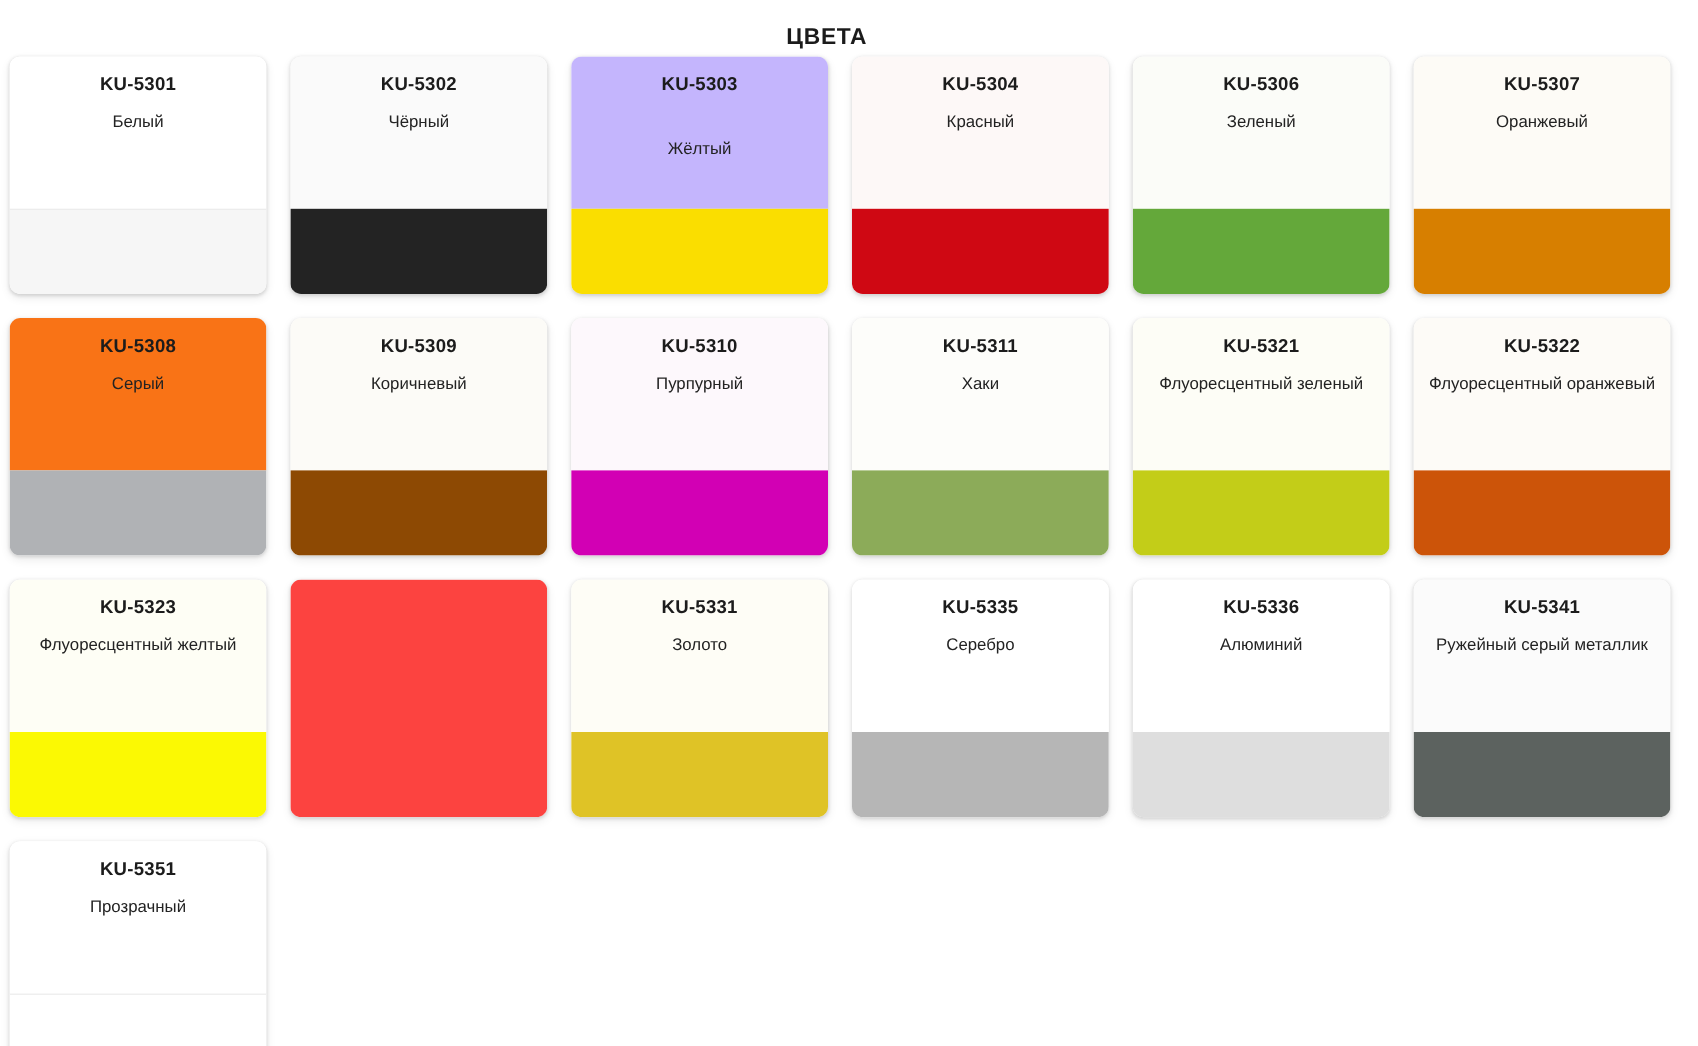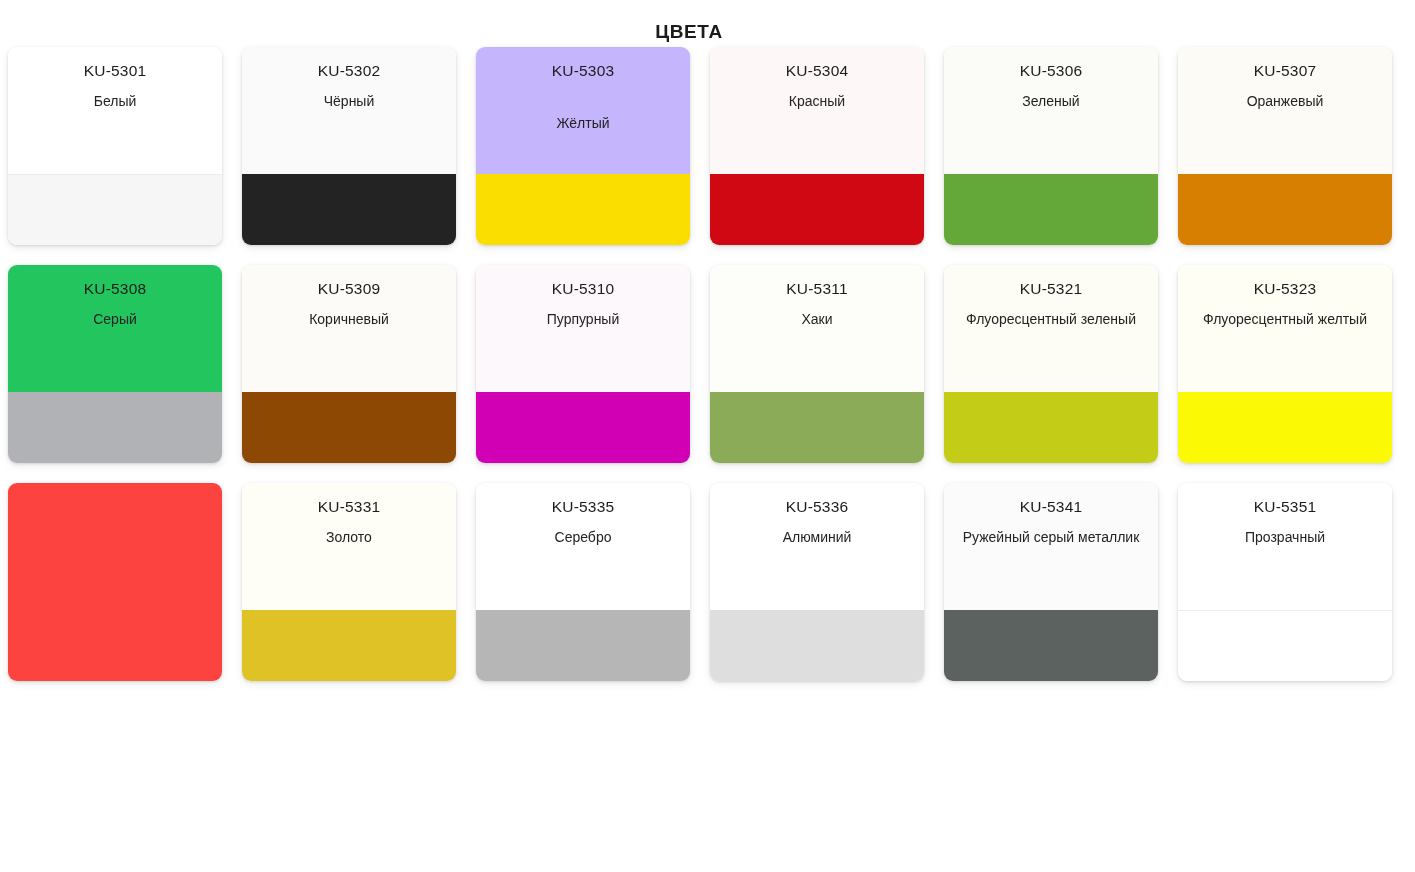--- a/index.html
+++ b/index.html
@@ -58,21 +58,21 @@
     height: 127px;
     padding: 14px 12px 0 12px;
     text-align: center;
     display: flex;
     flex-direction: column;
     align-items: center;
   }
 
   .card-code {
     font-size: 15.5px;
-    font-weight: normal;
+    font-weight: bold;
     color: #1c1c1c;
     letter-spacing: 0.2px;
     line-height: 20px;
     margin-bottom: 9px;
   }
 
   .card-name {
     font-size: 14px;
     font-weight: normal;
     color: #232323;
@@ -134,21 +134,21 @@
         <div class="card-swatch" style="background: rgb(100, 168, 58);"></div>
       </div>
       <div class="card">
         <div class="card-head" style="background: rgb(253, 251, 246);">
           <div class="card-code">KU-5307</div>
           <div class="card-name">Оранжевый</div>
         </div>
         <div class="card-swatch" style="background: rgb(215, 127, 0);"></div>
       </div>
       <div class="card">
-        <div class="card-head" style="background: #22c55e;">
+        <div class="card-head" style="background: #f97316;">
           <div class="card-code">KU-5308</div>
           <div class="card-name">Серый</div>
         </div>
         <div class="card-swatch" style="background: rgb(176, 178, 181);"></div>
       </div>
       <div class="card">
         <div class="card-head" style="background: rgb(252, 251, 247);">
           <div class="card-code">KU-5309</div>
           <div class="card-name">Коричневый</div>
         </div>
@@ -169,20 +169,27 @@
         <div class="card-swatch" style="background: rgb(140, 171, 89);"></div>
       </div>
       <div class="card">
         <div class="card-head" style="background: rgb(253, 253, 246);">
           <div class="card-code">KU-5321</div>
           <div class="card-name">Флуоресцентный зеленый</div>
         </div>
         <div class="card-swatch" style="background: rgb(195, 205, 24);"></div>
       </div>
       <div class="card">
+        <div class="card-head" style="background: rgb(253, 251, 247);">
+          <div class="card-code">KU-5322</div>
+          <div class="card-name">Флуоресцентный оранжевый</div>
+        </div>
+        <div class="card-swatch" style="background: rgb(204, 84, 9);"></div>
+      </div>
+      <div class="card">
         <div class="card-head" style="background: rgb(254, 254, 245);">
           <div class="card-code">KU-5323</div>
           <div class="card-name">Флуоресцентный желтый</div>
         </div>
         <div class="card-swatch" style="background: rgb(251, 249, 3);"></div>
       </div>
       <div class="card">
         <div class="card-swatch" style="background: rgb(252, 67, 64);"></div>
       </div>
       <div class="card">

